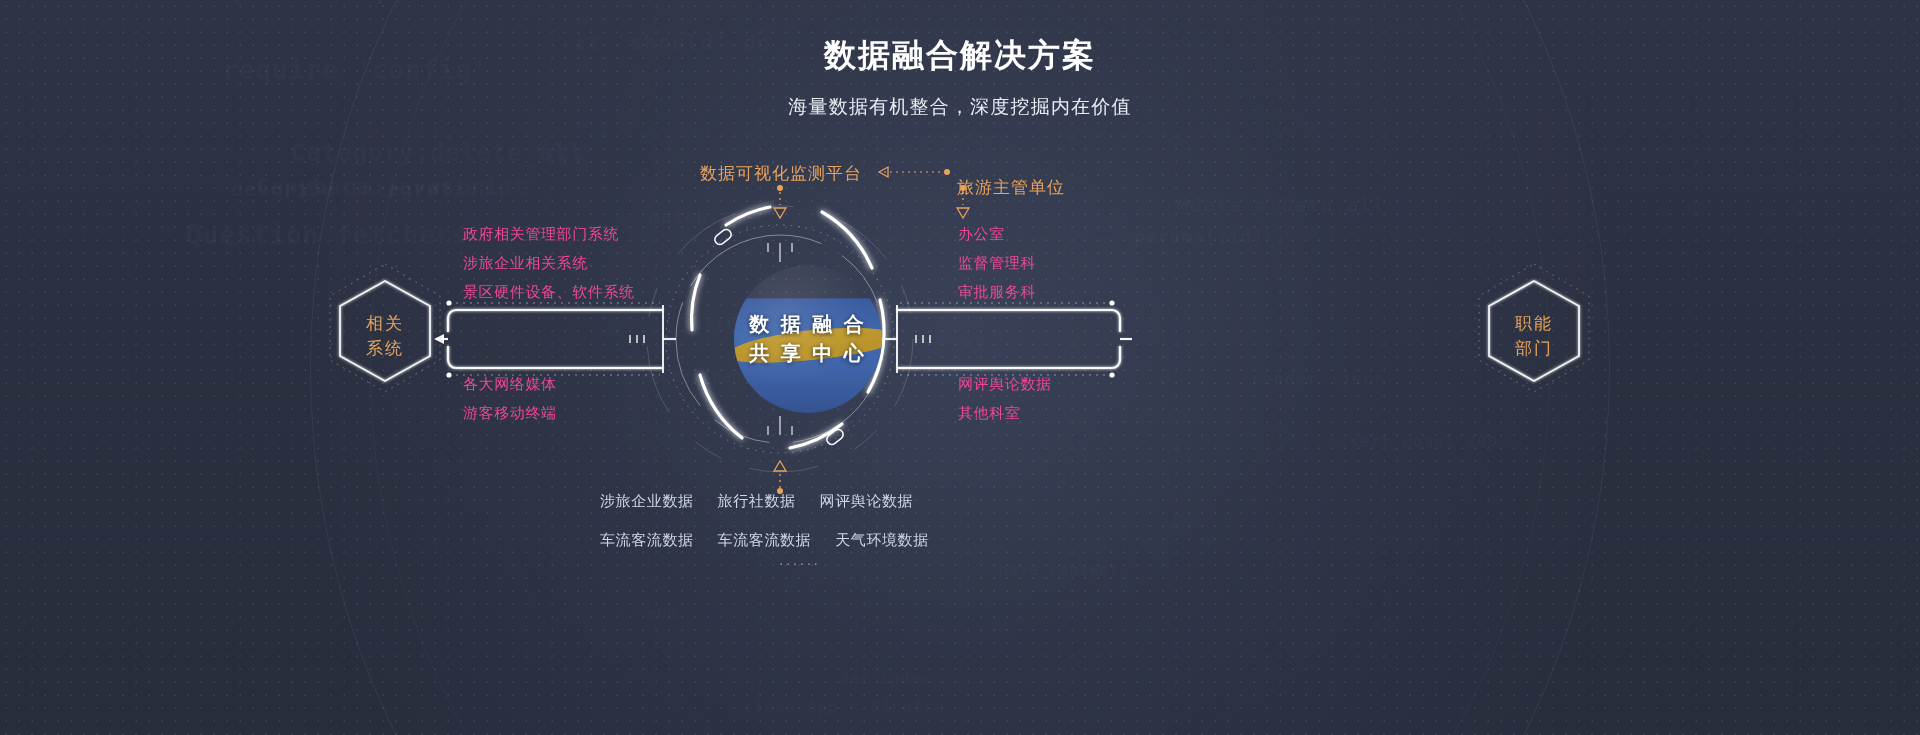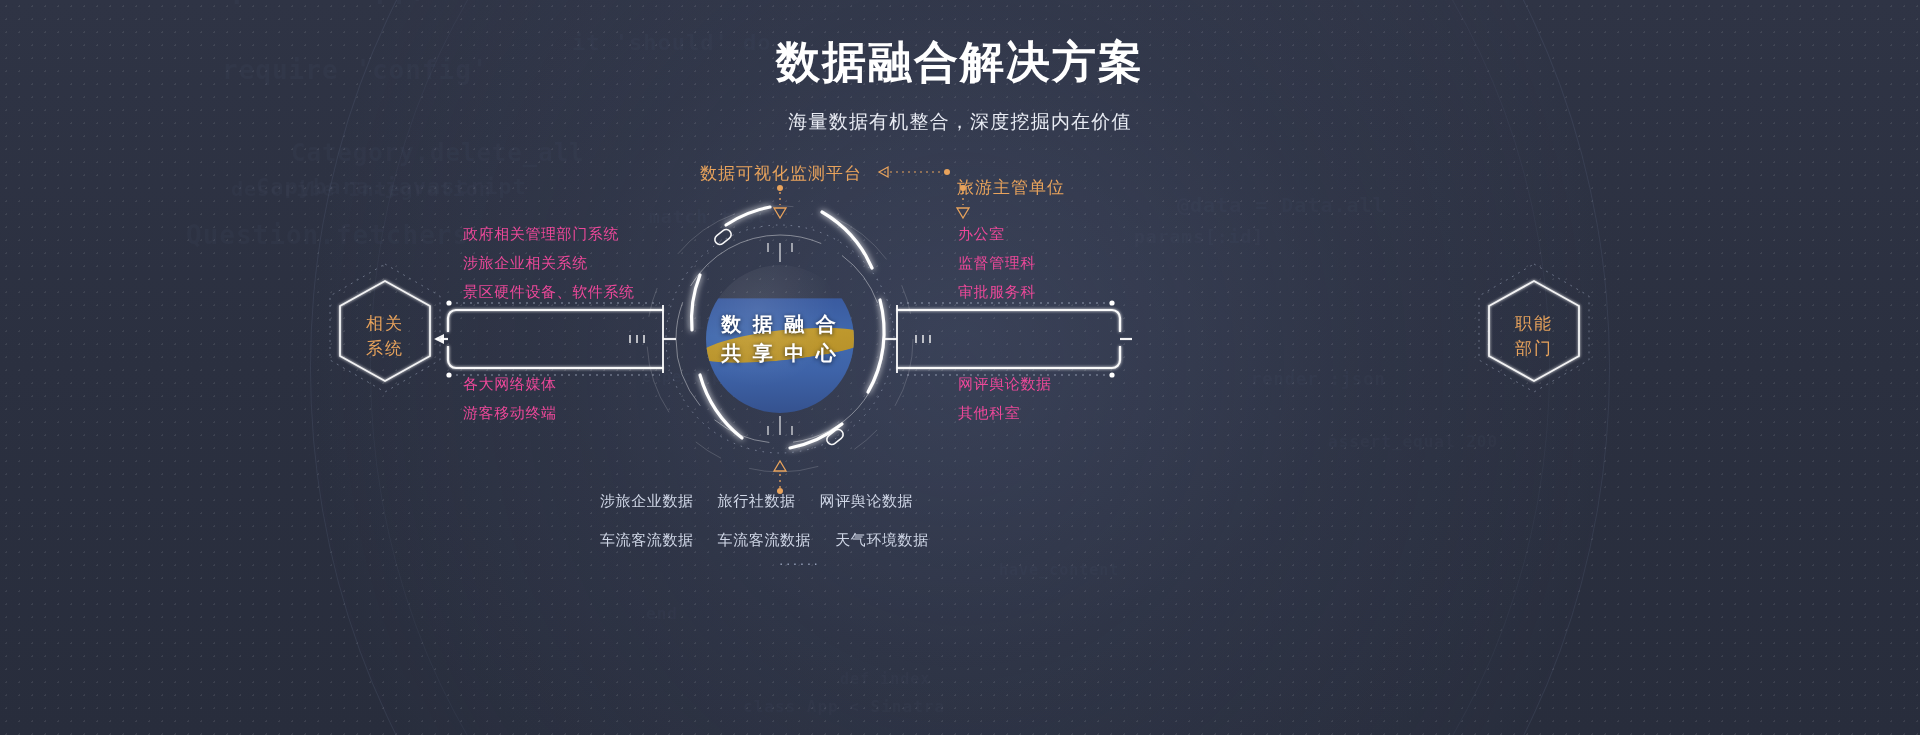--- a/index.html
+++ b/index.html
@@ -52,21 +52,21 @@
     width:1180px; height:1340px;
     transform:translate(-50%,-50%);
     border-radius:50%;
     border:1px solid rgba(160,180,215,0.055);
   }
 
   
   #header{ position:absolute; left:0; right:0; top:36px; text-align:center; z-index:40; }
   #title{
     color:#ffffff;
-    font-size:44px;
+    font-size:32px;
     font-weight:700;
     letter-spacing:2px;
     line-height:1.2;
   }
   #subtitle{
     margin-top:20px;
     color:#e9ecf4;
     font-size:19px;
     font-weight:400;
     letter-spacing:1.2px;
@@ -114,21 +114,21 @@
   #list-left-top{ left:463px; top:226px; }
   #list-left-bot{ left:463px; top:376px; }
   #list-right-top{ left:958px; top:226px; }
   #list-right-bot{ left:958px; top:376px; }
   .side-list .row{ height:15px; }
   #list-left-top .row,#list-left-bot .row{ margin-bottom:14px; }
 
   
   #globe-wrap{
     position:absolute;
-    left:706px; top:265px;
+    left:734px; top:265px;
     width:148px; height:148px;
     z-index:46;
   }
   #globe{
     position:absolute; inset:0;
     border-radius:50%;
     overflow:hidden;
     background:
       linear-gradient(180deg, rgba(44,49,66,0) 0%, rgba(44,49,66,0) 22%, #3a5ba0 23%, #4169ad 48%, #4169ad 52%, #3e63a8 72%, #35528f 100%);
   }

